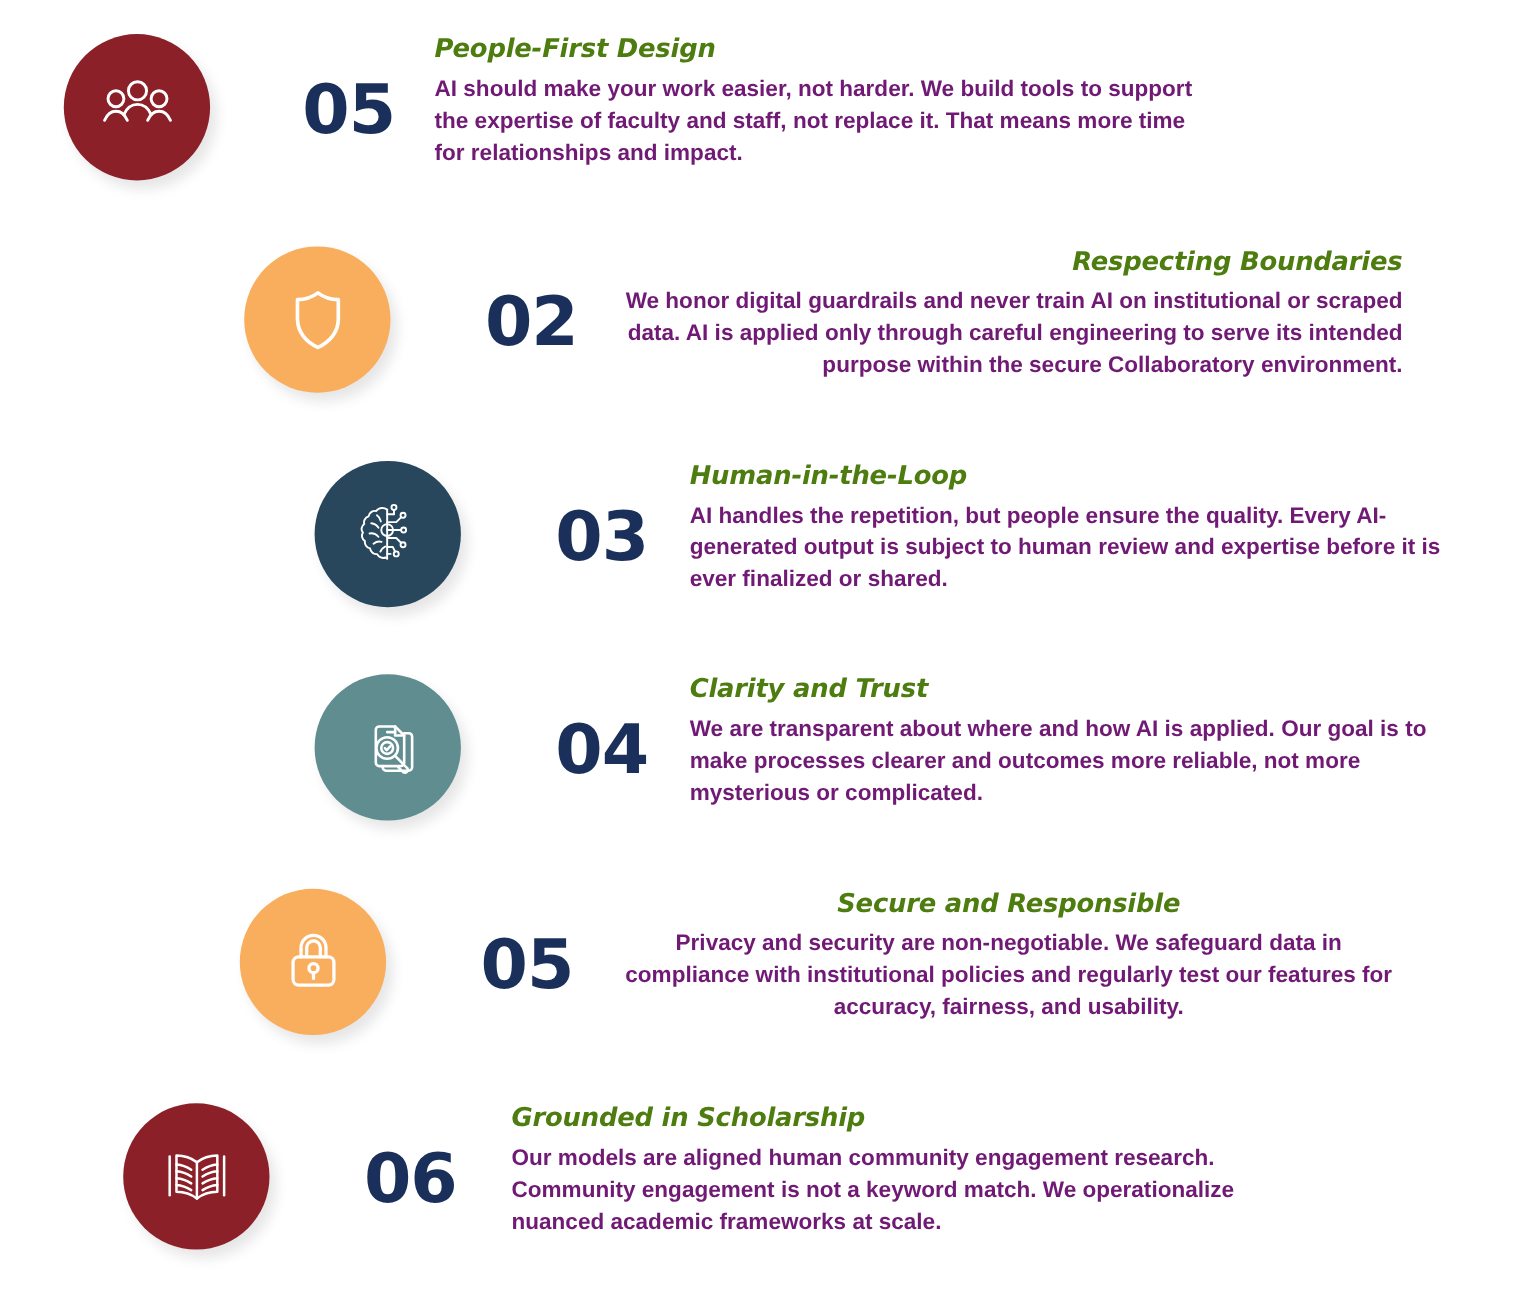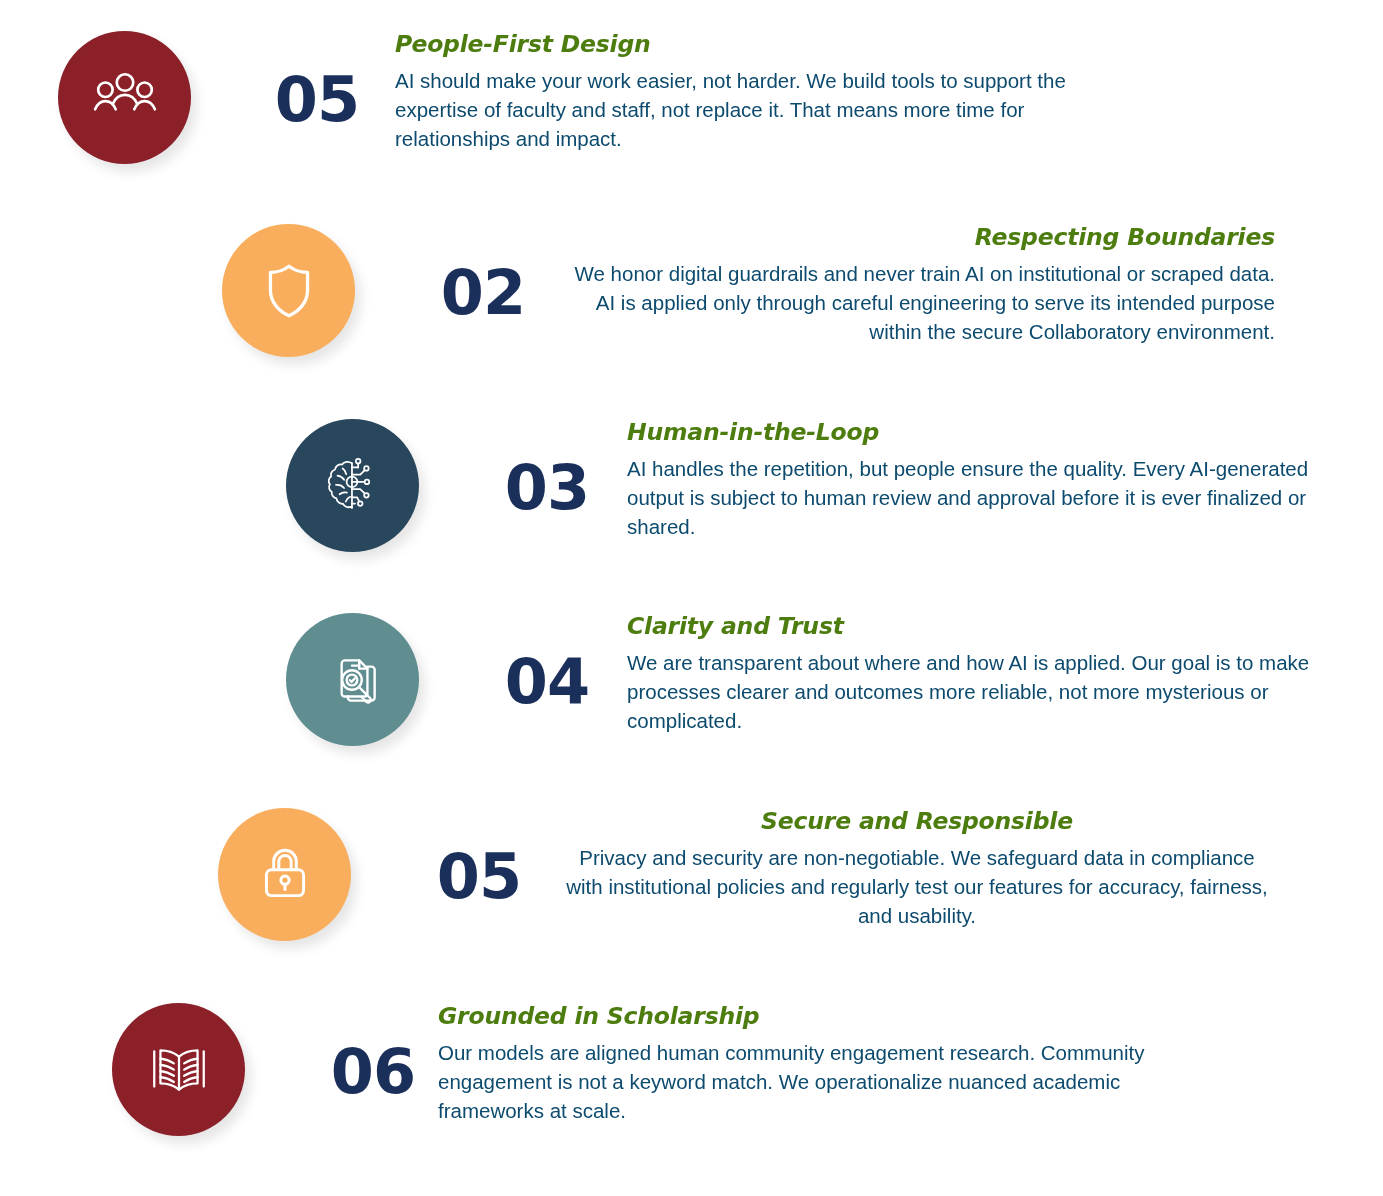--- a/index.html
+++ b/index.html
@@ -68,24 +68,24 @@
     letter-spacing: -0.2px;
     color: #4d7c0f;
     line-height: 1.15;
     margin: 0 0 8px 0;
     white-space: nowrap;
     font-style: italic;
   }
 
   .principle-body {
     font-family: "Liberation Sans", sans-serif;
-    font-weight: 400;
+    font-weight: 700;
     font-size: 20.5px;
     line-height: 1.42;
-    color: #0c4a6e;
+    color: #701a75;
     margin: 0;
   }
 
   
   #row-1 { left: 58px;  top: 31px;  }
   #row-1 .step-number { width: 112px; margin-left: 70px; }
   #row-1 .text-block  { width: 700px; margin-left: 22px; }
 
   #row-2 { left: 222px; top: 224px; }
   #row-2 .step-number { width: 112px; margin-left: 72px; }
@@ -98,21 +98,21 @@
   #row-4 { left: 286px; top: 613px; }
   #row-4 .step-number { width: 112px; margin-left: 72px; }
   #row-4 .text-block  { width: 722px; margin-left: 24px; }
 
   #row-5 { left: 218px; top: 808px; }
   #row-5 .step-number { width: 112px; margin-left: 72px; }
   #row-5 .text-block  { width: 716px; margin-left: 24px; text-align: center; }
 
   #row-6 { left: 112px; top: 1003px; }
   #row-6 .step-number { width: 112px; margin-left: 72px; }
-  #row-6 .text-block  { width: 716px; margin-left: 9px; }
+  #row-6 .text-block  { width: 716px; margin-left: 36px; }
 </style>
 </head>
 <body>
 
 <div id="board">
 
   <div class="principle-row" id="row-1">
     <div class="icon-badge" style="background:#8B2029">
       <span>
         <svg viewBox="0 0 64 64" fill="none" stroke="#ffffff" stroke-width="2.6" stroke-linecap="round" stroke-linejoin="round">
@@ -172,21 +172,21 @@
           <path d="M31 43h5l2 4"></path>
           <circle cx="39" cy="49" r="2.2"></circle>
           <path d="M31 49h3"></path>
           <circle cx="31" cy="28" r="5.2"></circle>
         </svg>
       </span>
     </div>
     <div class="step-number">03</div>
     <div class="text-block">
       <p class="principle-title">Human-in-the-Loop</p>
-      <p class="principle-body">AI handles the repetition, but people ensure the quality. Every AI-generated output is subject to human review and approval before it is ever finalized or shared.</p>
+      <p class="principle-body">AI handles the repetition, but people ensure the quality. Every AI-generated output is subject to human review and expertise before it is ever finalized or shared.</p>
     </div>
   </div>
 
   <div class="principle-row" id="row-4">
     <div class="icon-badge" style="background:#5F8D90">
       <span>
         <svg viewBox="0 0 64 64" fill="none" stroke="#ffffff" stroke-width="2.3" stroke-linecap="round" stroke-linejoin="round">
           <path d="M24 13h14l8 8v24a3 3 0 0 1-3 3H24a3 3 0 0 1-3-3V16a3 3 0 0 1 3-3z"></path>
           <path d="M38 13v8h8"></path>
           <path d="M46 19h4a3 3 0 0 1 3 3v27a3 3 0 0 1-3 3H30a3 3 0 0 1-3-3v-1"></path>

